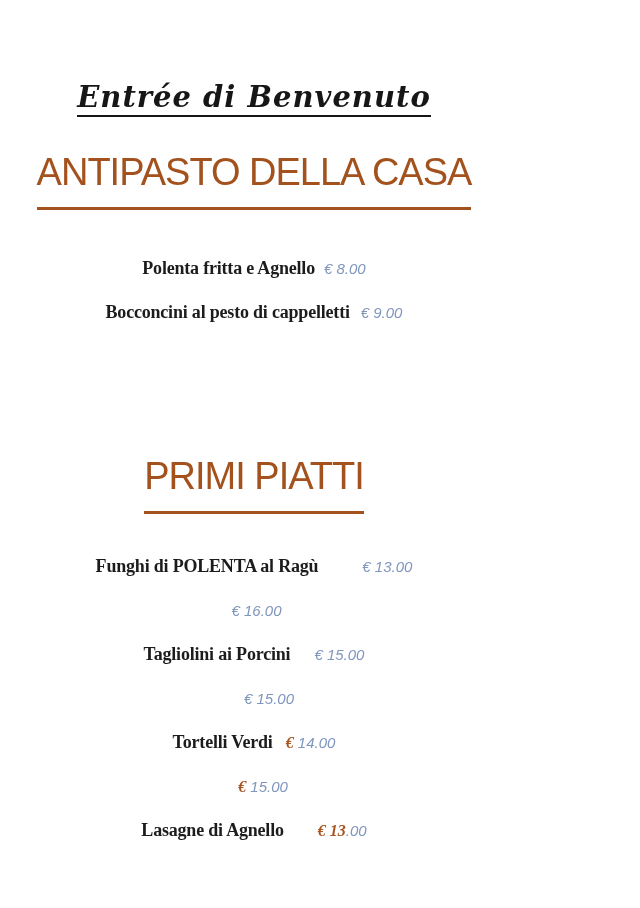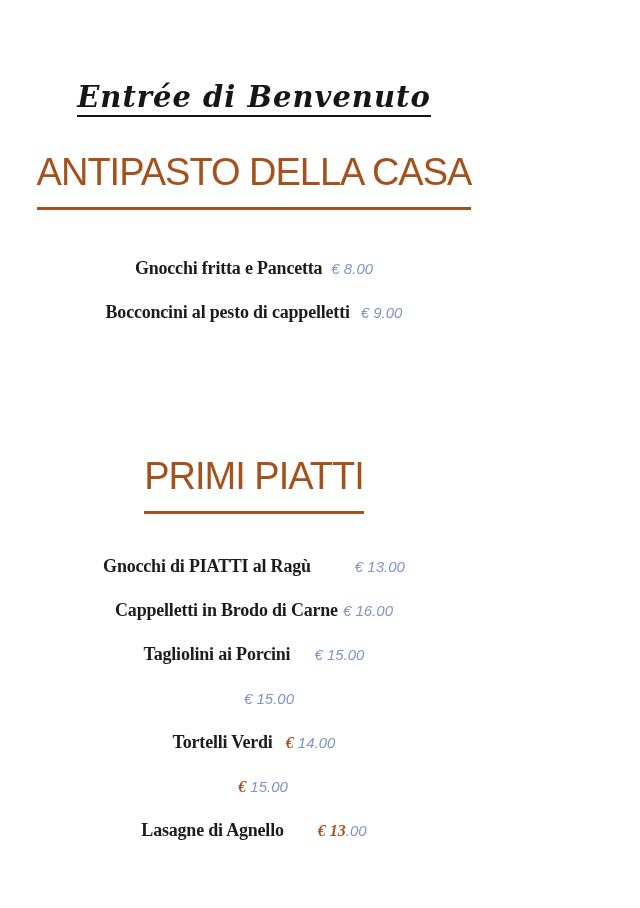--- a/index.html
+++ b/index.html
@@ -65,46 +65,45 @@
     <span class="script">Entrée di Benvenuto</span>
   </div>
 
   <div id="menu">
   <section class="menu-section">
     <h2 class="section-title">
       <span class="tu">ANTIPASTO DELLA CASA</span>
     </h2>
     <div class="items">
   <div class="menu-item">
-    <span class="item-name">Gnocchi fritta e Pancetta</span>
+    <span class="item-name">Polenta fritta e Agnello</span>
     <span class="item-gap" style="width: 9px;"></span>
     <span class="item-price"><span class="pp-blue">€ 8.00</span></span>
   </div>
 
   <div class="menu-item">
     <span class="item-name">Bocconcini al pesto di cappelletti</span>
     <span class="item-gap" style="width: 11px;"></span>
     <span class="item-price"><span class="pp-blue">€ 9.00</span></span>
   </div>
 </div>
   </section>
 
   <section class="menu-section">
     <h2 class="section-title">
       <span class="tu">PRIMI PIATTI</span>
     </h2>
     <div class="items">
   <div class="menu-item">
-    <span class="item-name">Gnocchi di PIATTI al Ragù</span>
+    <span class="item-name">Funghi di POLENTA al Ragù</span>
     <span class="item-gap" style="width: 44px;"></span>
     <span class="item-price"><span class="pp-blue">€ 13.00</span></span>
   </div>
 
   <div class="menu-item">
-    <span class="item-name">Cappelletti in Brodo di Carne</span>
     <span class="item-gap" style="width: 5px;"></span>
     <span class="item-price"><span class="pp-blue">€ 16.00</span></span>
   </div>
 
   <div class="menu-item">
     <span class="item-name">Tagliolini ai Porcini</span>
     <span class="item-gap" style="width: 24px;"></span>
     <span class="item-price"><span class="pp-blue">€ 15.00</span></span>
   </div>
 

